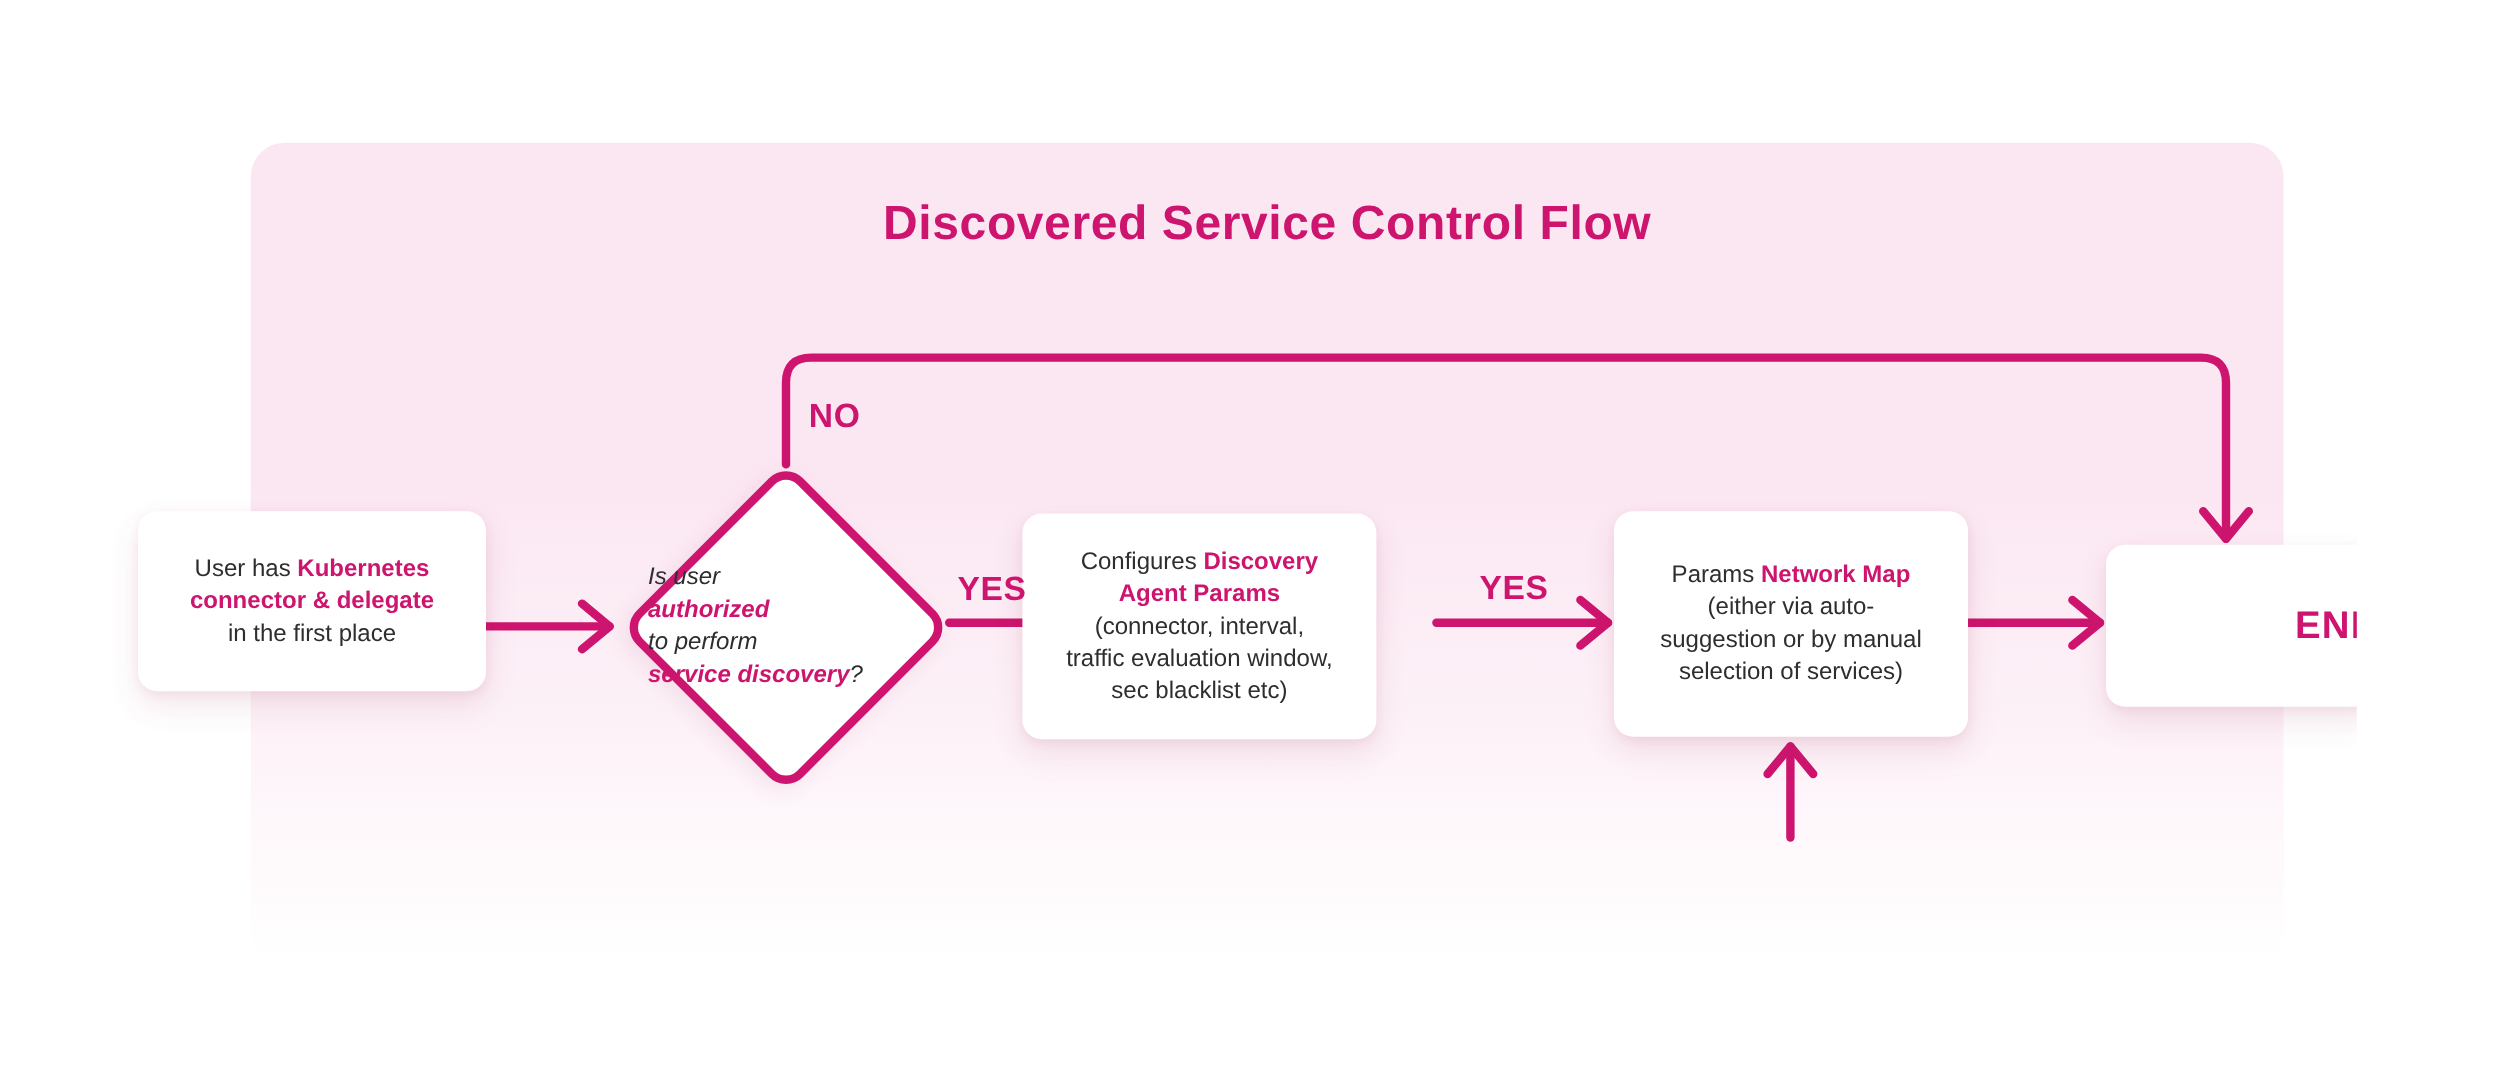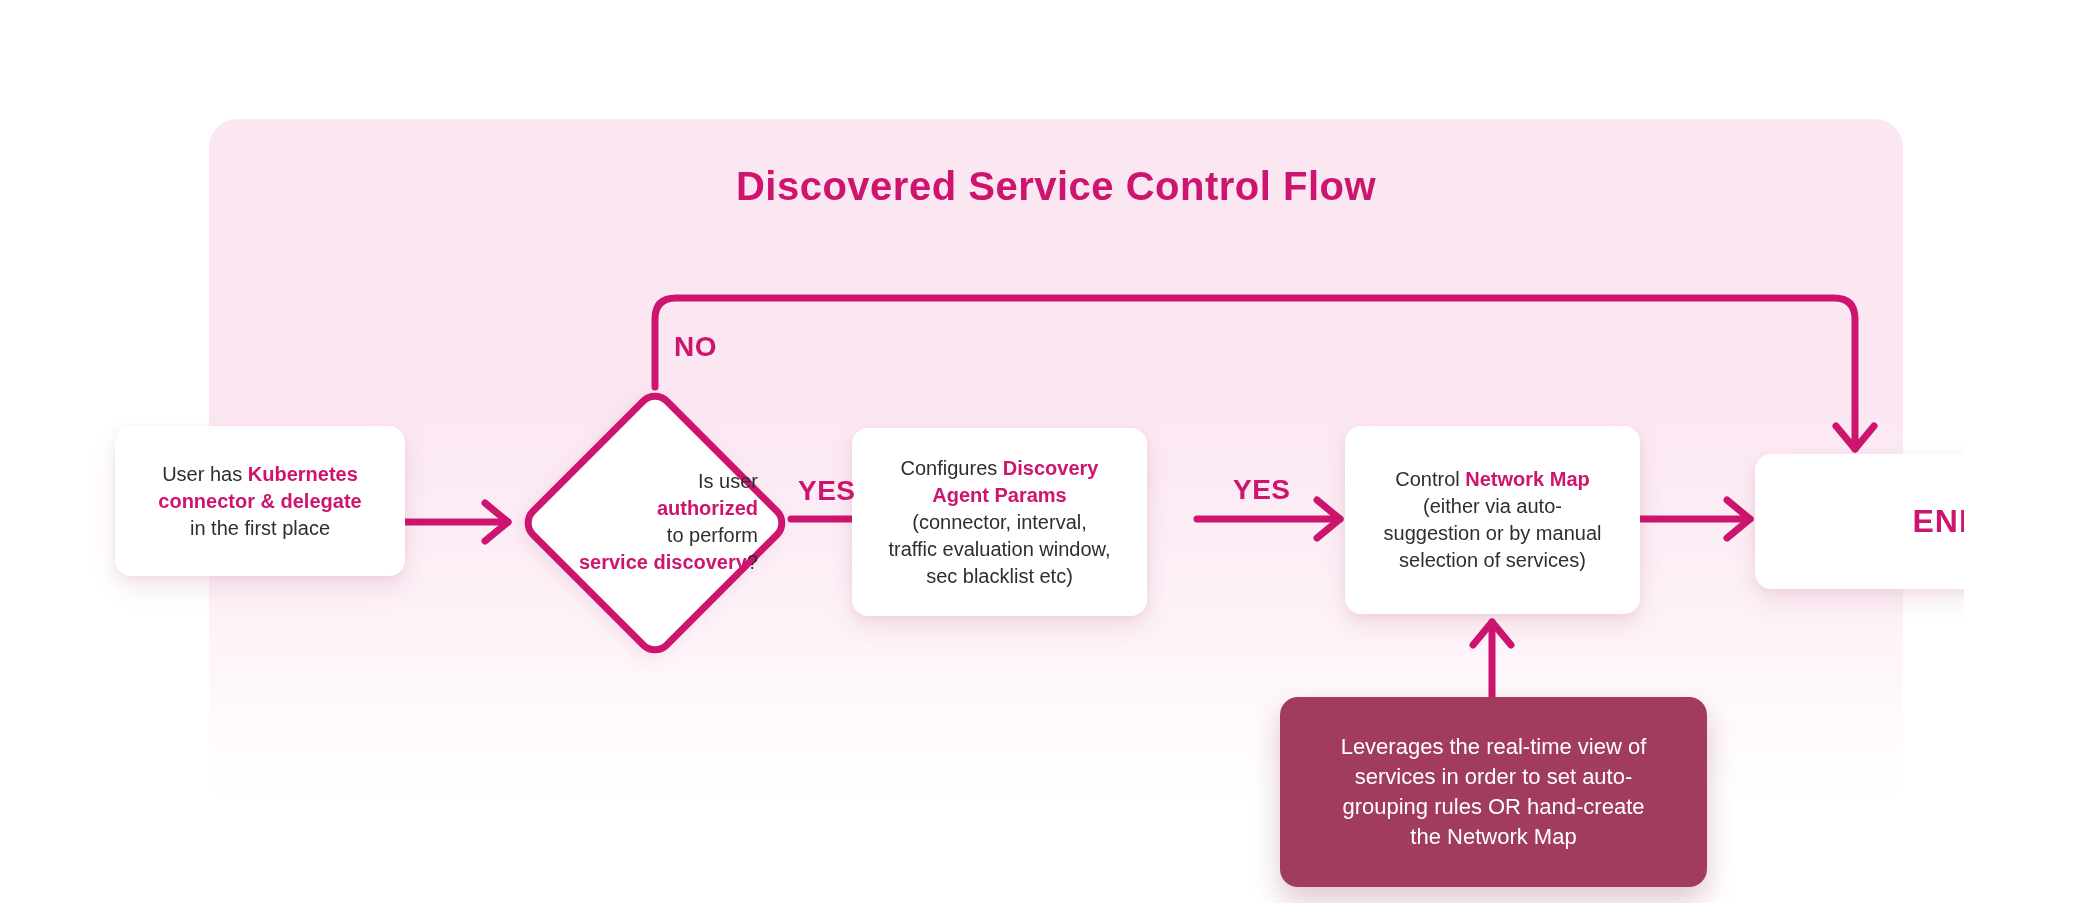--- a/index.html
+++ b/index.html
@@ -92,26 +92,27 @@
     left: 557px; top: 379px;
     width: 196px; height: 196px;
     background: var(--card);
     border: 7px solid var(--accent);
     border-radius: 20px;
     transform: rotate(45deg);
     box-shadow: 0 6px 18px rgba(164, 60, 95, 0.10);
   }
   .diamond-text {
     position: absolute;
-    left: 528px; top: 422px;
+    left: 540px; top: 422px;
     width: 230px;
-    text-align: right;
+    text-align: left;
     color: var(--text);
     font-size: 20px;
     line-height: 27px;
+    font-style: italic;
   }
 
   .note {
     position: absolute;
     left: 1280px; top: 651px;
     width: 427px; height: 190px;
     background: var(--note-bg);
     border-radius: 18px;
     display: flex;
     align-items: center;
@@ -178,37 +179,29 @@
         <div class="line"><span>Configures </span><span class="em">Discovery</span></div>
         <div class="line"><span class="em">Agent Params</span></div>
         <div class="line"><span>(connector, interval,</span></div>
         <div class="line"><span>traffic evaluation window,</span></div>
         <div class="line"><span>sec blacklist etc)</span></div>
       </div>
   </div>
 
   <div class="card create">
     <div class="rich">
-        <div class="line"><span>Control </span><span class="em">Network Map</span></div>
+        <div class="line"><span>Params </span><span class="em">Network Map</span></div>
         <div class="line"><span>(either via auto-</span></div>
         <div class="line"><span>suggestion or by manual</span></div>
         <div class="line"><span>selection of services)</span></div>
       </div>
   </div>
 
   <div class="card endcard">
     <span class="end-label">END</span>
   </div>
 
-  <div class="note">
-    <div class="rich">
-        <div class="line"><span>Leverages the real-time view of</span></div>
-        <div class="line"><span>services in order to set auto-</span></div>
-        <div class="line"><span>grouping rules OR hand-create</span></div>
-        <div class="line"><span>the Network Map</span></div>
-      </div>
-  </div>
 
   <div class="edge-label no">NO</div>
   <div class="edge-label yes1">YES</div>
   <div class="edge-label yes2">YES</div>
 
 </div>
 
 </body></html>

